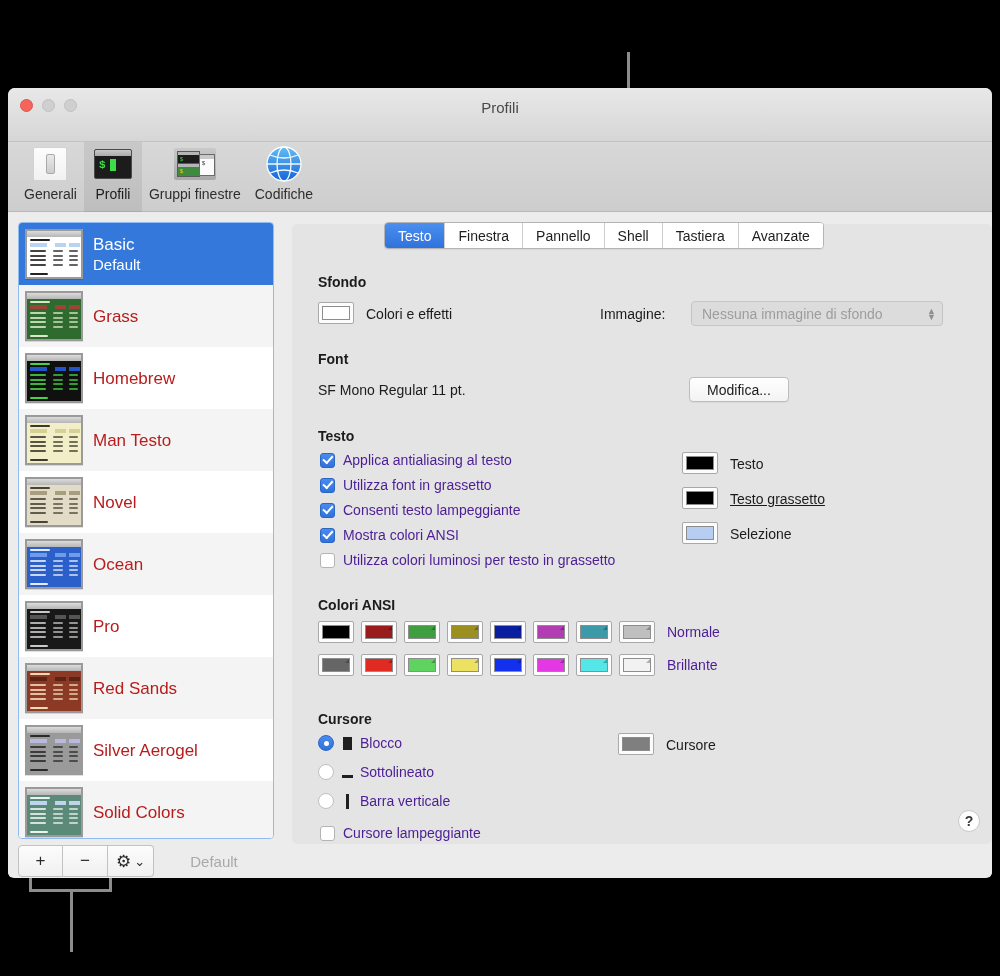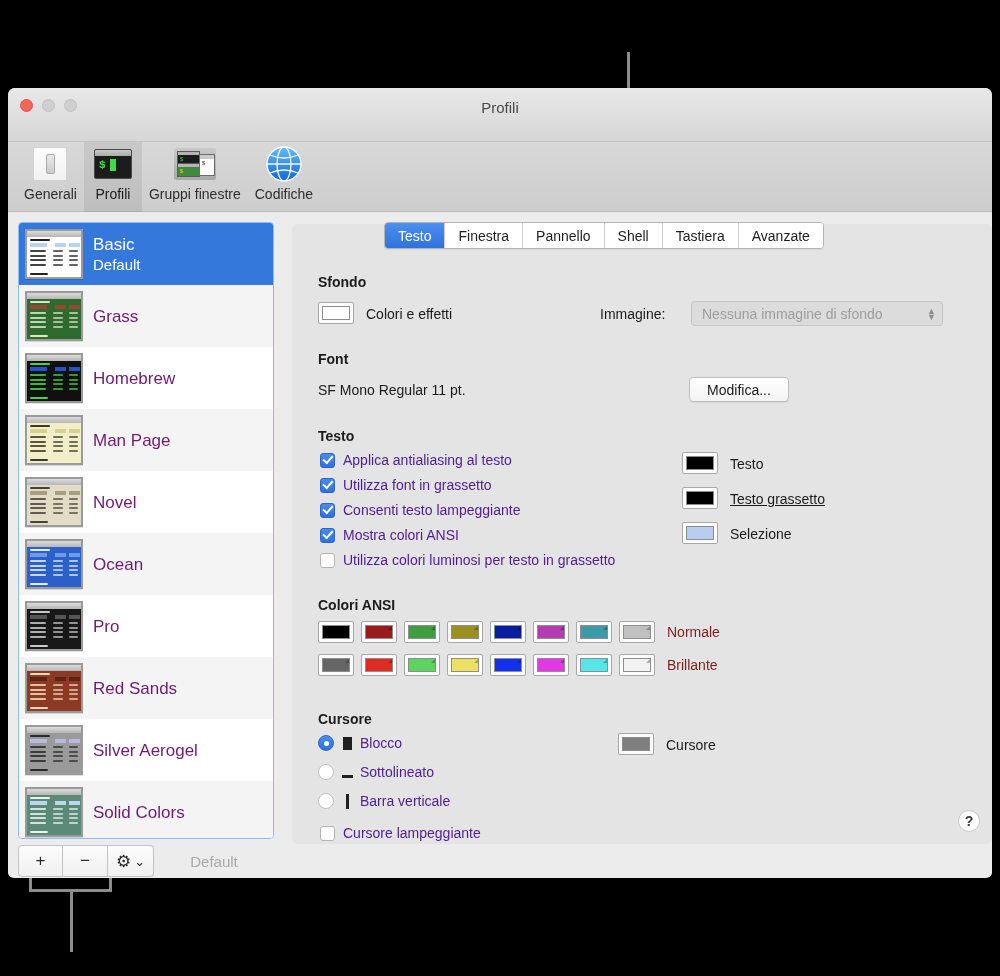--- a/index.html
+++ b/index.html
@@ -223,21 +223,21 @@
   .thumb .ln {
     position: absolute; height: 2px; border-radius: 1px;
   }
   .thumb .blk {
     position: absolute; height: 4px;
   }
 
   .profile-names { display: flex; flex-direction: column; justify-content: center; }
   .profile-name {
     font-size: 17px;
-    color: #701a75;
+    color: #b91c1c;
     line-height: 21px;
   }
   .profile-sub {
     font-size: 15px;
     color: #111;
     line-height: 19px;
   }
   .profile-row.selected .profile-name,
   .profile-row.selected .profile-sub { color: #ffffff; }
 
@@ -417,21 +417,21 @@
     display: block; width: 100%; height: 100%;
     border: 1px solid #8d8d8d;
     position: relative;
   }
   .ansi-sw i::after {
     content:''; position:absolute; right:0; top:0;
     border-width: 0 0 4px 4px;
     border-style: solid;
     border-color: transparent transparent rgba(0,0,0,.28) transparent;
   }
-  .ansi-label { font-size: 14px; color: #7f1d1d; margin-left: 5px; }
+  .ansi-label { font-size: 14px; color: #4c1d95; margin-left: 5px; }
 
   
   #help-btn {
     position: absolute;
     right: 12px; bottom: 12px;
     width: 22px; height: 22px;
     border-radius: 50%;
     background: #ffffff;
     border: 1px solid #c9c9c9;
     display: flex; align-items: center; justify-content: center;
@@ -624,21 +624,21 @@
                   <div class="ln" style="left: 3px; top: 22px; width: 16px; background: rgb(58, 58, 42); opacity: 0.85;"></div>
                   <div class="ln" style="left: 26px; top: 22px; width: 10px; background: rgb(58, 58, 42); opacity: 0.7;"></div>
                   <div class="ln" style="left: 42px; top: 22px; width: 9px; background: rgb(58, 58, 42); opacity: 0.7;"></div>
                   <div class="ln" style="left: 3px; top: 26.5px; width: 16px; background: rgb(58, 58, 42); opacity: 0.85;"></div>
                   <div class="ln" style="left: 26px; top: 26.5px; width: 10px; background: rgb(58, 58, 42); opacity: 0.7;"></div>
                   <div class="ln" style="left: 42px; top: 26.5px; width: 9px; background: rgb(58, 58, 42); opacity: 0.7;"></div>
                   <div class="ln" style="left: 3px; top: 36px; width: 18px; background: rgb(58, 58, 42);"></div>
                 </div>
               </div>
               <div class="profile-names">
-                <div class="profile-name">Man Page</div>
+                <div class="profile-name">Man Testo</div>
               </div>
             </div>
             <div class="profile-row">
               <div class="thumb">
                 <div class="tbar"></div>
                 <div class="tbody" style="background: rgb(226, 220, 198);">
                   <div class="ln" style="left: 3px; top: 2px; width: 20px; background: rgb(74, 68, 56);"></div>
                   <div class="blk" style="left: 3px; top: 6px; width: 17px; background: rgb(167, 158, 130);"></div>
                   <div class="blk" style="left: 28px; top: 6px; width: 11px; background: rgb(167, 158, 130);"></div>
                   <div class="blk" style="left: 42px; top: 6px; width: 11px; background: rgb(167, 158, 130);"></div>

